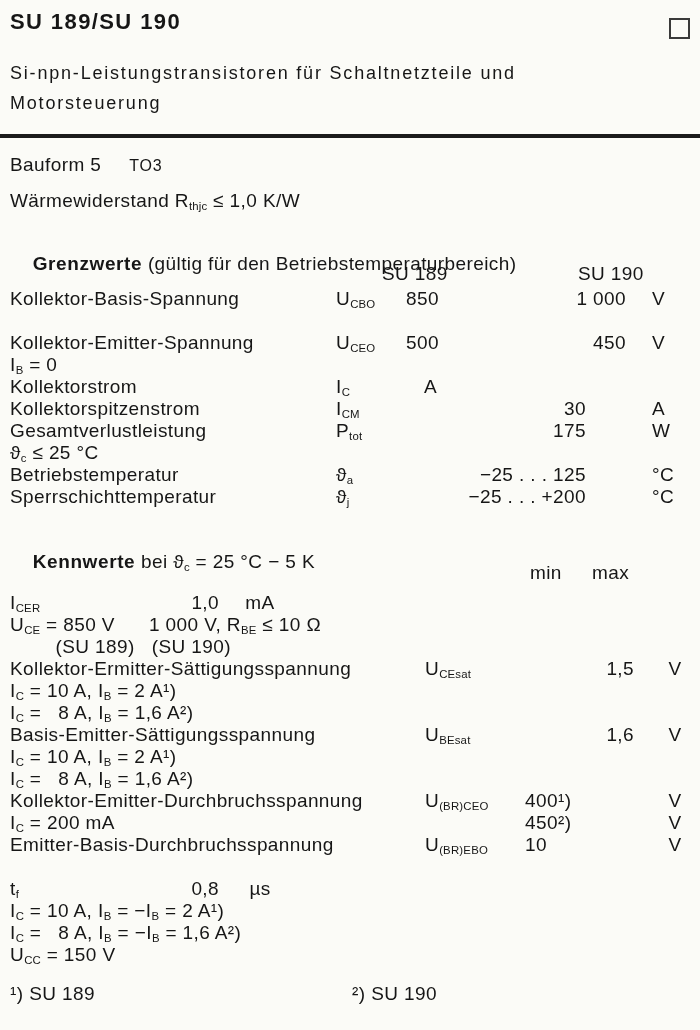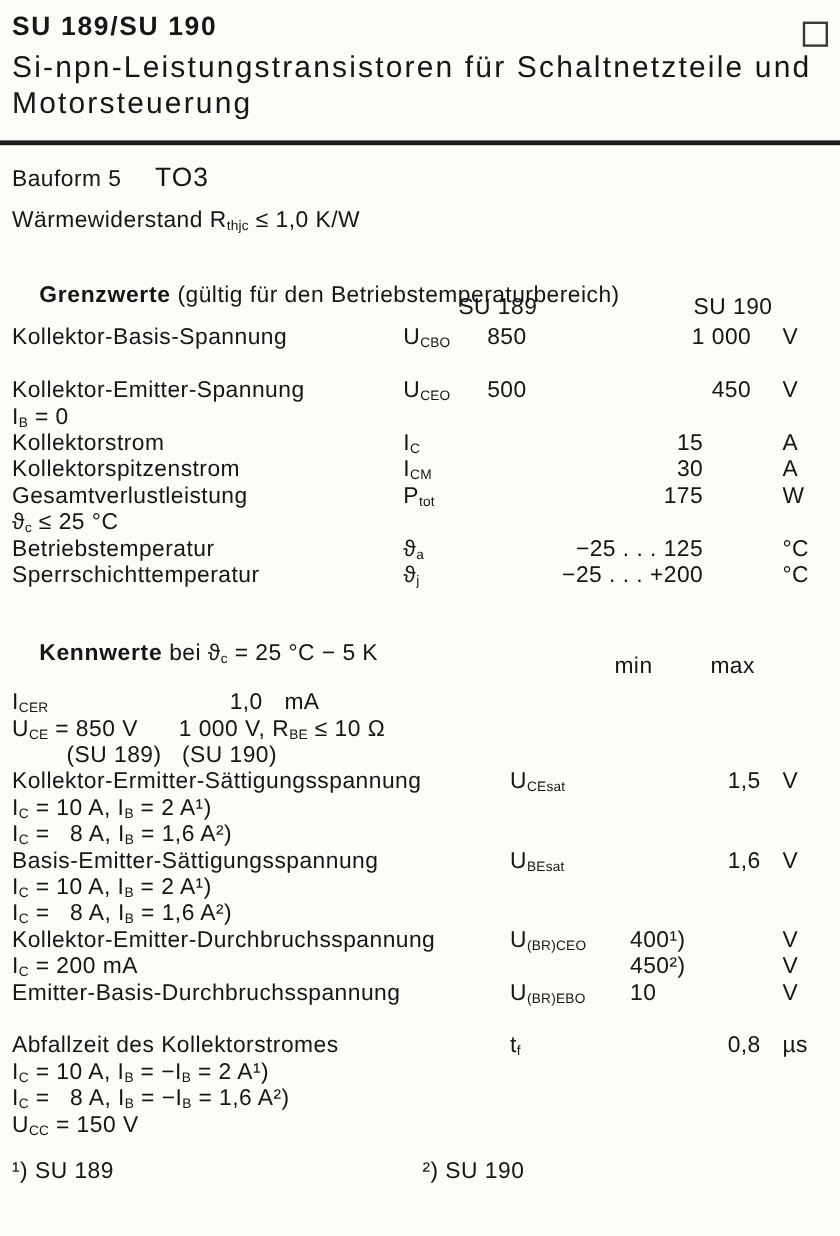--- a/index.html
+++ b/index.html
@@ -20,55 +20,55 @@
   h1.title {
     margin: 0; font-size: 22px; font-weight: bold;
     letter-spacing: 1.4px; line-height: 32px;
   }
   .corner-square {
     position: absolute; top: 12px; right: 10px;
     width: 17px; height: 17px;
     border: 2px solid #3a3a3a;
     background: #fbfbf7;
   }
-  .subtitle { margin-top: 3px; font-size: 25px; letter-spacing: 1.8px; line-height: 30px; }
+  .subtitle { margin-top: 20px; font-size: 18px; letter-spacing: 1.8px; line-height: 30px; }
 
   .rule { margin-top: 16px; margin-left: -10px; width: 700px; height: 4px; background: #1b1b1b; }
 
   .bauform-line { margin-top: 16px; height: 22px; line-height: 22px; }
-  .to3 { margin-left: 28px; font-size: 22px; letter-spacing: 0.8px; }
+  .to3 { margin-left: 28px; font-size: 16px; letter-spacing: 0.8px; }
   .thermal-line { margin-top: 14px; height: 22px; line-height: 22px; white-space: pre; }
 
   .section-heading { margin-top: 16px; height: 24px; line-height: 24px; white-space: pre-wrap; }
   .section-heading b { letter-spacing: 0.6px; }
   .section-heading.kw { margin-top: 18px; }
 
   .su-header { position: relative; margin-top: 10px; height: 24px; line-height: 24px; }
   .su-header .su1 { position: absolute; left: 372px; }
   .su-header .su2 { position: absolute; left: 568px; }
 
   .minmax-header { position: relative; margin-top: 12px; height: 22px; line-height: 22px; }
-  .minmax-header .mn { position: absolute; left: 502px; }
+  .minmax-header .mn { position: absolute; left: 520px; }
   .minmax-header .mx { position: absolute; left: 582px; }
 
   .rows { margin-top: 2px; }
   .g-row, .k-row { display: flex; height: 22px; line-height: 22px; }
 
   .g-text { width: 326px; white-space: pre; overflow: hidden; }
   .g-sym  { width: 70px; }
   .g-v1   { width: 90px; }
   .g-v2   { width: 138px; text-align: right; padding-right: 8px; box-sizing: border-box; }
   .g-vs   { width: 228px; text-align: right; padding-right: 48px; box-sizing: border-box; }
   .g-unit { width: 64px; padding-left: 18px; box-sizing: border-box; }
 
   .k-text { width: 415px; white-space: pre; overflow: hidden; }
   .k-sym  { width: 100px; }
   .k-vmin { width: 75px; text-align: left; box-sizing: border-box; }
   .k-vmax { width: 34px; text-align: right; padding-right: 0; box-sizing: border-box; margin-right: 8px; }
-  .k-unit { width: 56px; padding-left: 10px; box-sizing: border-box; }
+  .k-unit { width: 56px; padding-left: 10px; box-sizing: border-box; text-align: center; }
 
   .k-rows { margin-top: 8px; }
 
   .footnotes { position: relative; margin-top: 16px; height: 24px; line-height: 24px; }
   .footnotes .fn2 { position: absolute; left: 342px; }
 </style>
 </head>
 <body>
 
 <div class="page">
@@ -124,21 +124,20 @@
       <div class="g-row">
         <div class="g-text">I<sub>B</sub> = 0</div>
         <div class="g-sym"></div>
         <div class="g-v1"></div>
         <div class="g-v2"></div>
         <div class="g-unit"></div>
       </div>
       <div class="g-row">
         <div class="g-text">Kollektorstrom</div>
         <div class="g-sym">I<sub>C</sub></div>
-        <div class="g-vs">15</div>
         <div class="g-unit">A</div>
       </div>
       <div class="g-row">
         <div class="g-text">Kollektorspitzenstrom</div>
         <div class="g-sym">I<sub>CM</sub></div>
         <div class="g-vs">30</div>
         <div class="g-unit">A</div>
       </div>
       <div class="g-row">
         <div class="g-text">Gesamtverlustleistung</div>
@@ -260,21 +259,20 @@
         <div class="k-vmax"></div>
         <div class="k-unit">V</div>
       </div>
       <div class="k-row">
         <div class="k-sym"></div>
         <div class="k-vmin"></div>
         <div class="k-vmax"></div>
         <div class="k-unit"></div>
       </div>
       <div class="k-row">
-        <div class="k-text">Abfallzeit des Kollektorstromes</div>
         <div class="k-sym">t<sub>f</sub></div>
         <div class="k-vmin"></div>
         <div class="k-vmax">0,8</div>
         <div class="k-unit">µs</div>
       </div>
       <div class="k-row">
         <div class="k-text">I<sub>C</sub> = 10 A, I<sub>B</sub> = −I<sub>B</sub> = 2 A¹)</div>
         <div class="k-sym"></div>
         <div class="k-vmin"></div>
         <div class="k-vmax"></div>

